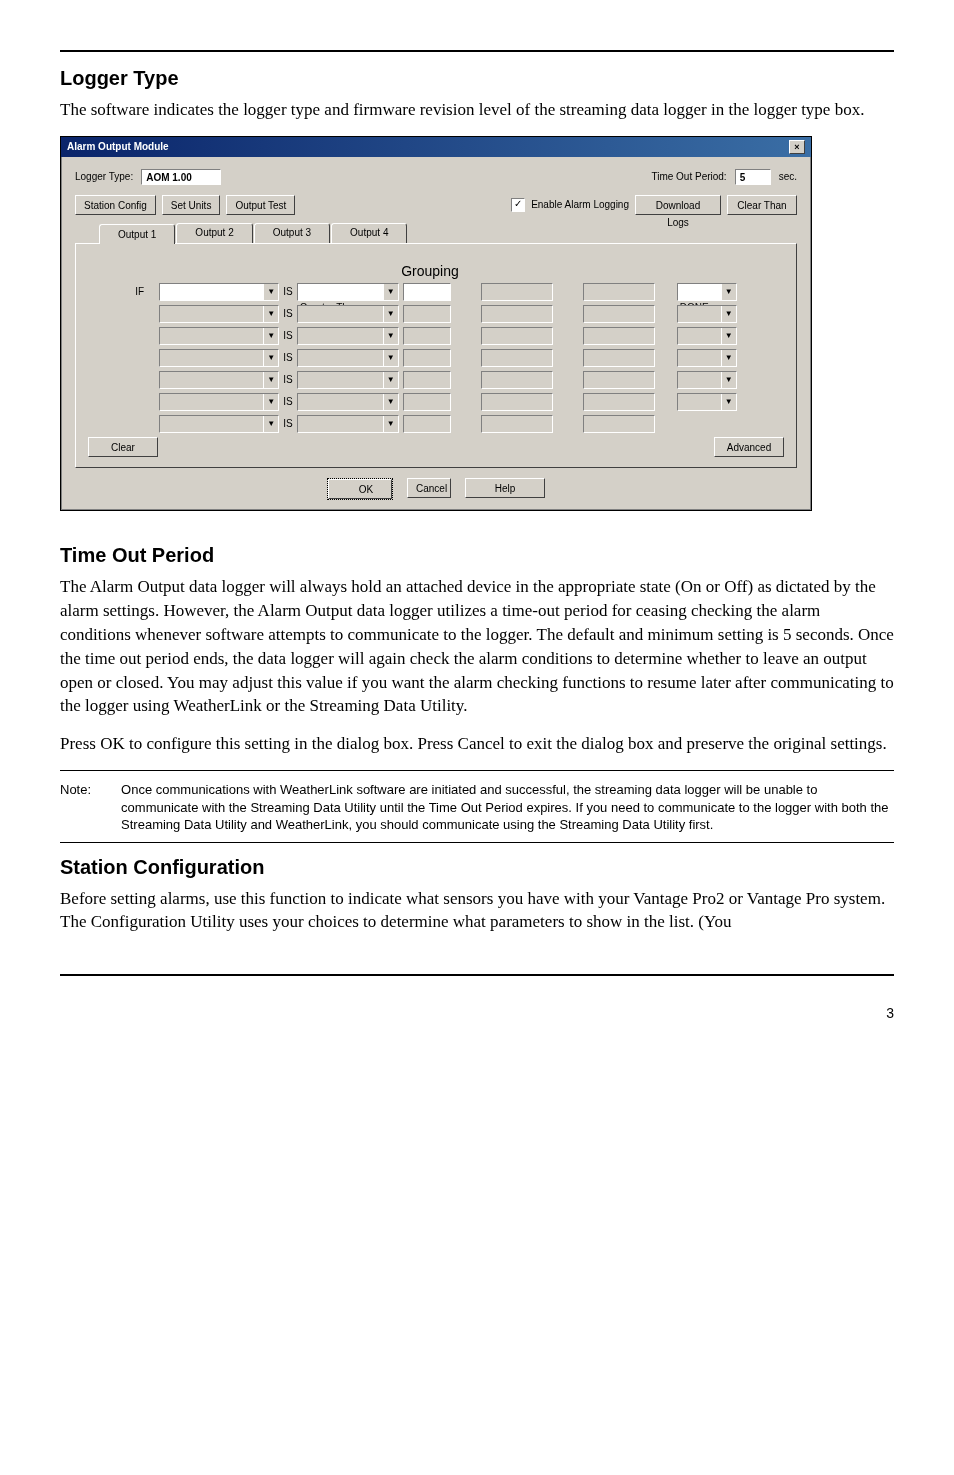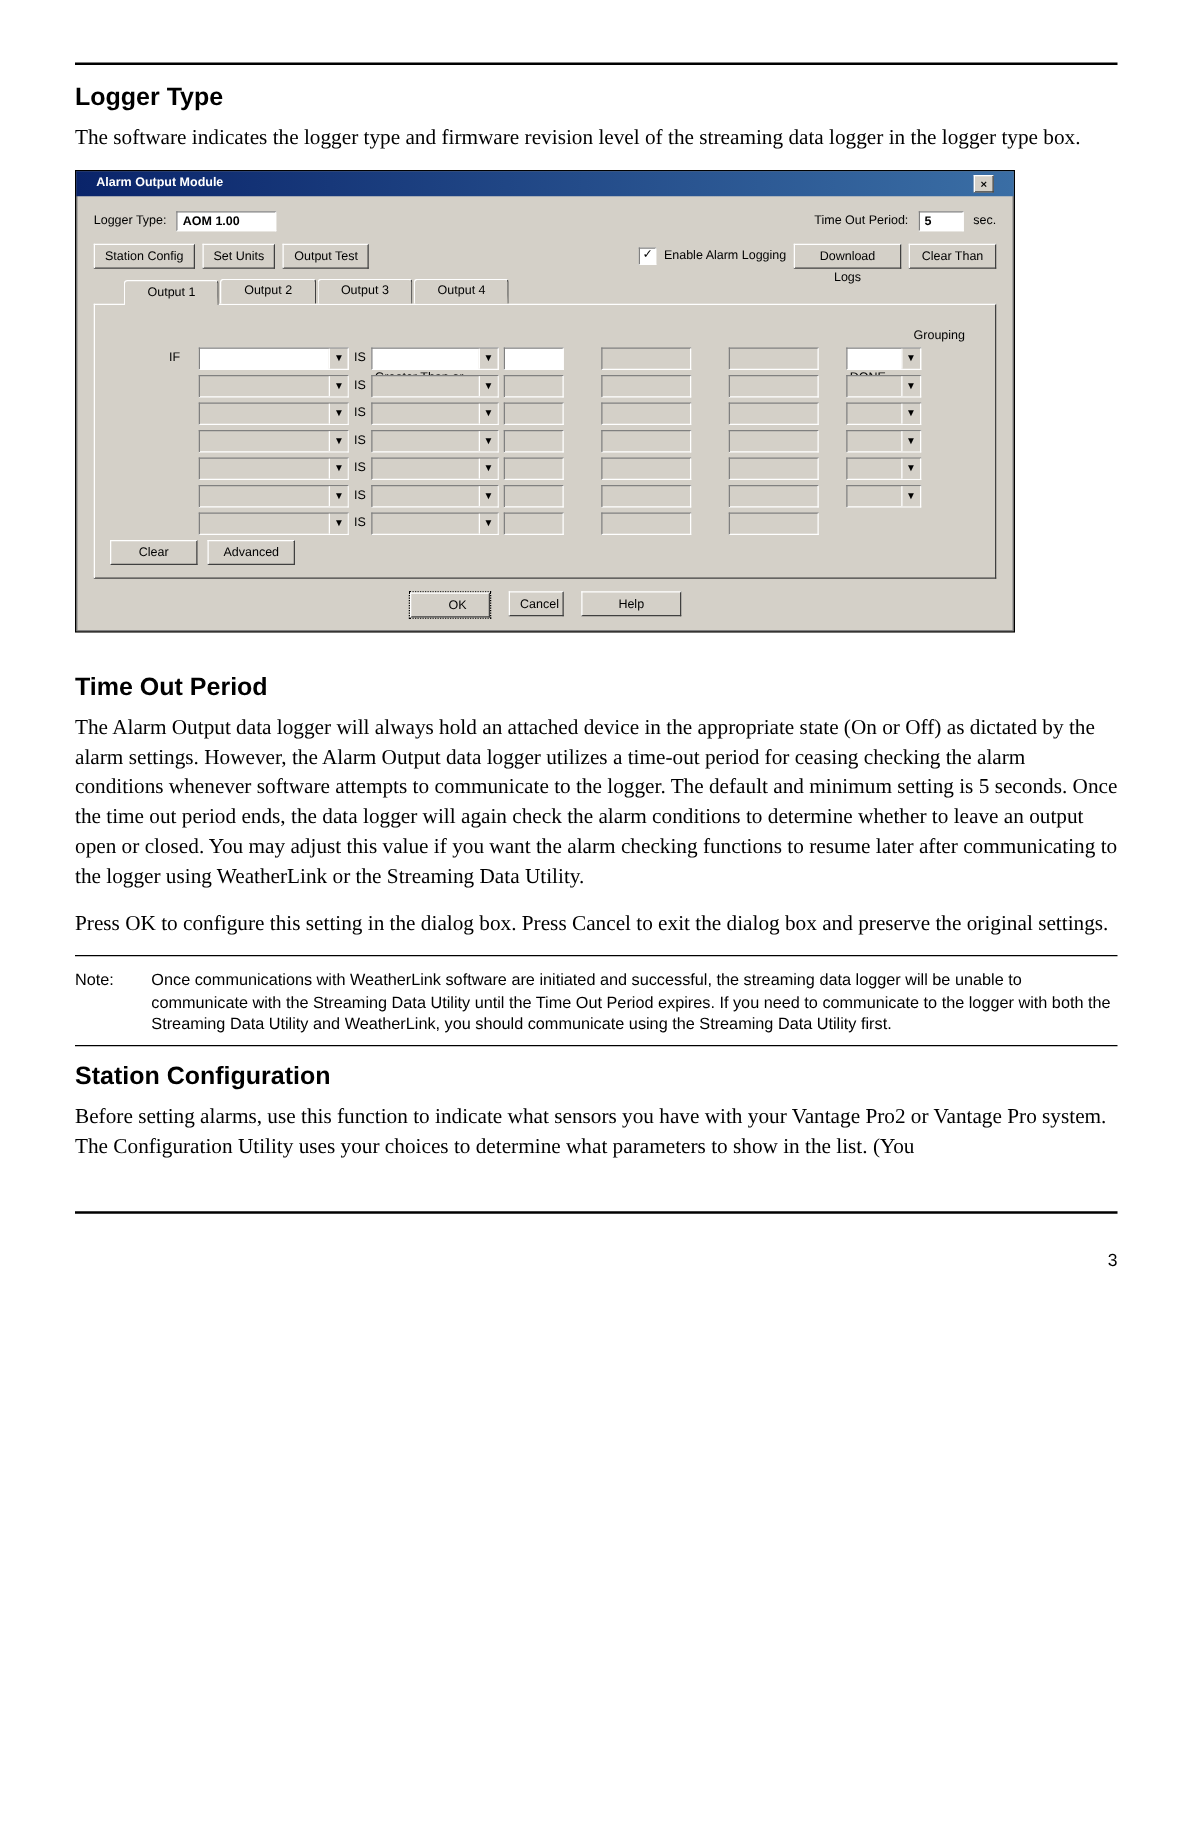--- a/index.html
+++ b/index.html
@@ -36,21 +36,21 @@
     font-size: 10px;
     color: #000;
     background: #d4d0c8;
     border: 1px solid #000;
     box-shadow: 0 0 0 1px #808080 inset;
   }
   .titlebar {
     background: linear-gradient(to right, #0a246a, #3a6ea5);
     color: #fff;
     font-weight: bold;
-    padding: 3px 16px;
+    padding: 3px 6px;
     display: flex;
     justify-content: space-between;
     align-items: flex-end;
   }
   .titlebar .closebtn {
     width: 14px;
     height: 12px;
     background: #d4d0c8;
     border: 1px solid #fff;
     border-right-color: #404040;
@@ -192,28 +192,28 @@
   .mid-input {
     width: 72px;
     height: 18px;
     border: 1px solid #808080;
     border-right-color: #fff;
     border-bottom-color: #fff;
     background: #d4d0c8;
     box-sizing: border-box;
   }
   .grouping-head {
-    text-align: right;
+    text-align: center;
     padding-right: 12px;
-    font-size: 10px;
+    font-size: 14px;
     margin-bottom: 2px;
   }
   .btnrow {
     display: flex;
-    justify-content: flex-start;
+    justify-content: space-between;
     gap: 8px;
     margin-top: 2px;
   }
   .bottombtns {
     display: flex;
     justify-content: center;
     gap: 14px;
     margin-top: 2px;
   }
   .okbtn {

